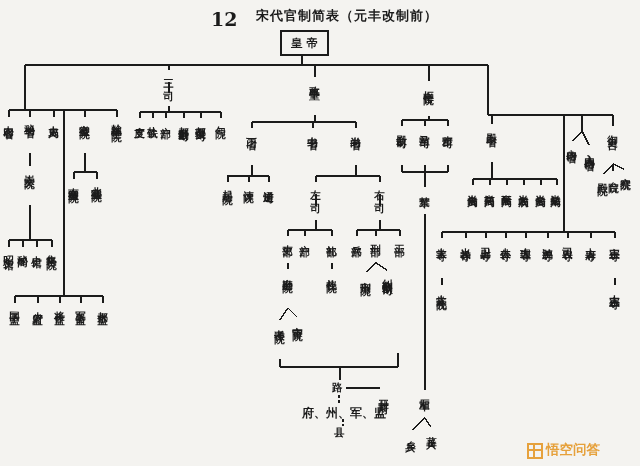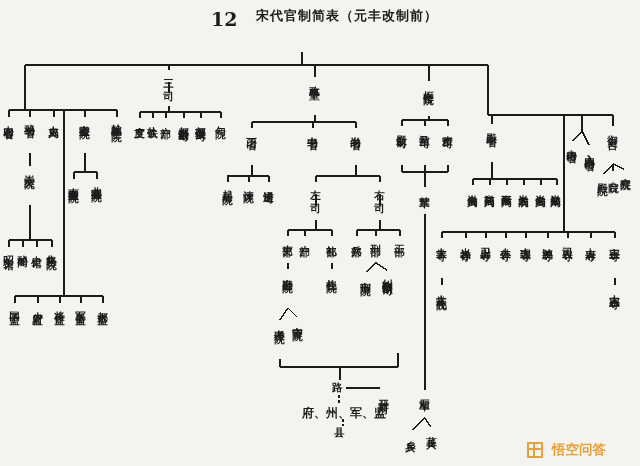--- a/index.html
+++ b/index.html
@@ -15,22 +15,22 @@
      font-weight:bold;white-space:nowrap;}
   .sp{letter-spacing:13px;}
   .h{position:absolute;z-index:2;font-size:10.5px;font-weight:bold;white-space:nowrap;}
   .pagenum{position:absolute;left:211px;top:8px;font-size:19px;font-weight:bold;
            font-family:"DejaVu Serif",serif;z-index:2;}
   .title{position:absolute;left:256px;top:7px;font-size:13px;font-weight:bold;
          letter-spacing:1px;z-index:2;}
   .embox{position:absolute;left:280px;top:30px;width:45px;height:22px;z-index:2;
          border:2px solid #1b1b1b;display:flex;align-items:center;justify-content:center;
          font-size:11.5px;font-weight:bold;background:#f4f3f0;}
-  .wm{position:absolute;left:527px;top:441px;z-index:3;display:flex;align-items:center;
-      gap:9px;font-size:13.5px;font-weight:bold;}
+  .wm{position:absolute;left:527px;top:441px;z-index:3;display:flex;align-items:flex-end;
+      gap:3px;font-size:13.5px;font-weight:bold;}
   .wm .grid{width:12px;height:12px;border:2px solid currentColor;position:relative;}
   .wm .grid:before{content:"";position:absolute;left:4px;top:0;width:2px;height:100%;background:currentColor;}
   .wm .grid:after{content:"";position:absolute;top:4px;left:0;height:2px;width:100%;background:currentColor;}
 </style>
 </head>
 <body>
 
 <div id="page">
 
   <svg class="lines" width="640" height="466" shape-rendering="crispEdges">
@@ -156,20 +156,21 @@
     <line class="t" x1="568" y1="232" x2="568" y2="238"></line>
     <line class="t" x1="591" y1="232" x2="591" y2="238"></line>
     <line class="t" x1="615" y1="232" x2="615" y2="238"></line>
     <line class="t" x1="442" y1="278" x2="442" y2="285"></line>
     <line class="t" x1="615" y1="278" x2="615" y2="285"></line>
   </svg>
 
   <div class="pagenum">12</div>
   <div class="title">宋代官制简表（元丰改制前）</div>
 
+  <div class="embox">皇 帝</div>
 
   <div class="v" style="left:2px;top:117px">内客省</div>
   <div class="v" style="left:23px;top:116px">秘书省</div>
   <div class="v" style="left:23px;top:166px">崇文院</div>
   <div class="v" style="left:47px;top:117px">太史局</div>
   <div class="v" style="left:78px;top:116px">宣徽院</div>
   <div class="v" style="left:110px;top:116px">翰林学士院</div>
   <div class="v" style="left:67px;top:179px">南宣徽院</div>
   <div class="v" style="left:90px;top:178px">北宣徽院</div>
   <div class="v" style="left:2px;top:247px">昭文馆</div>

